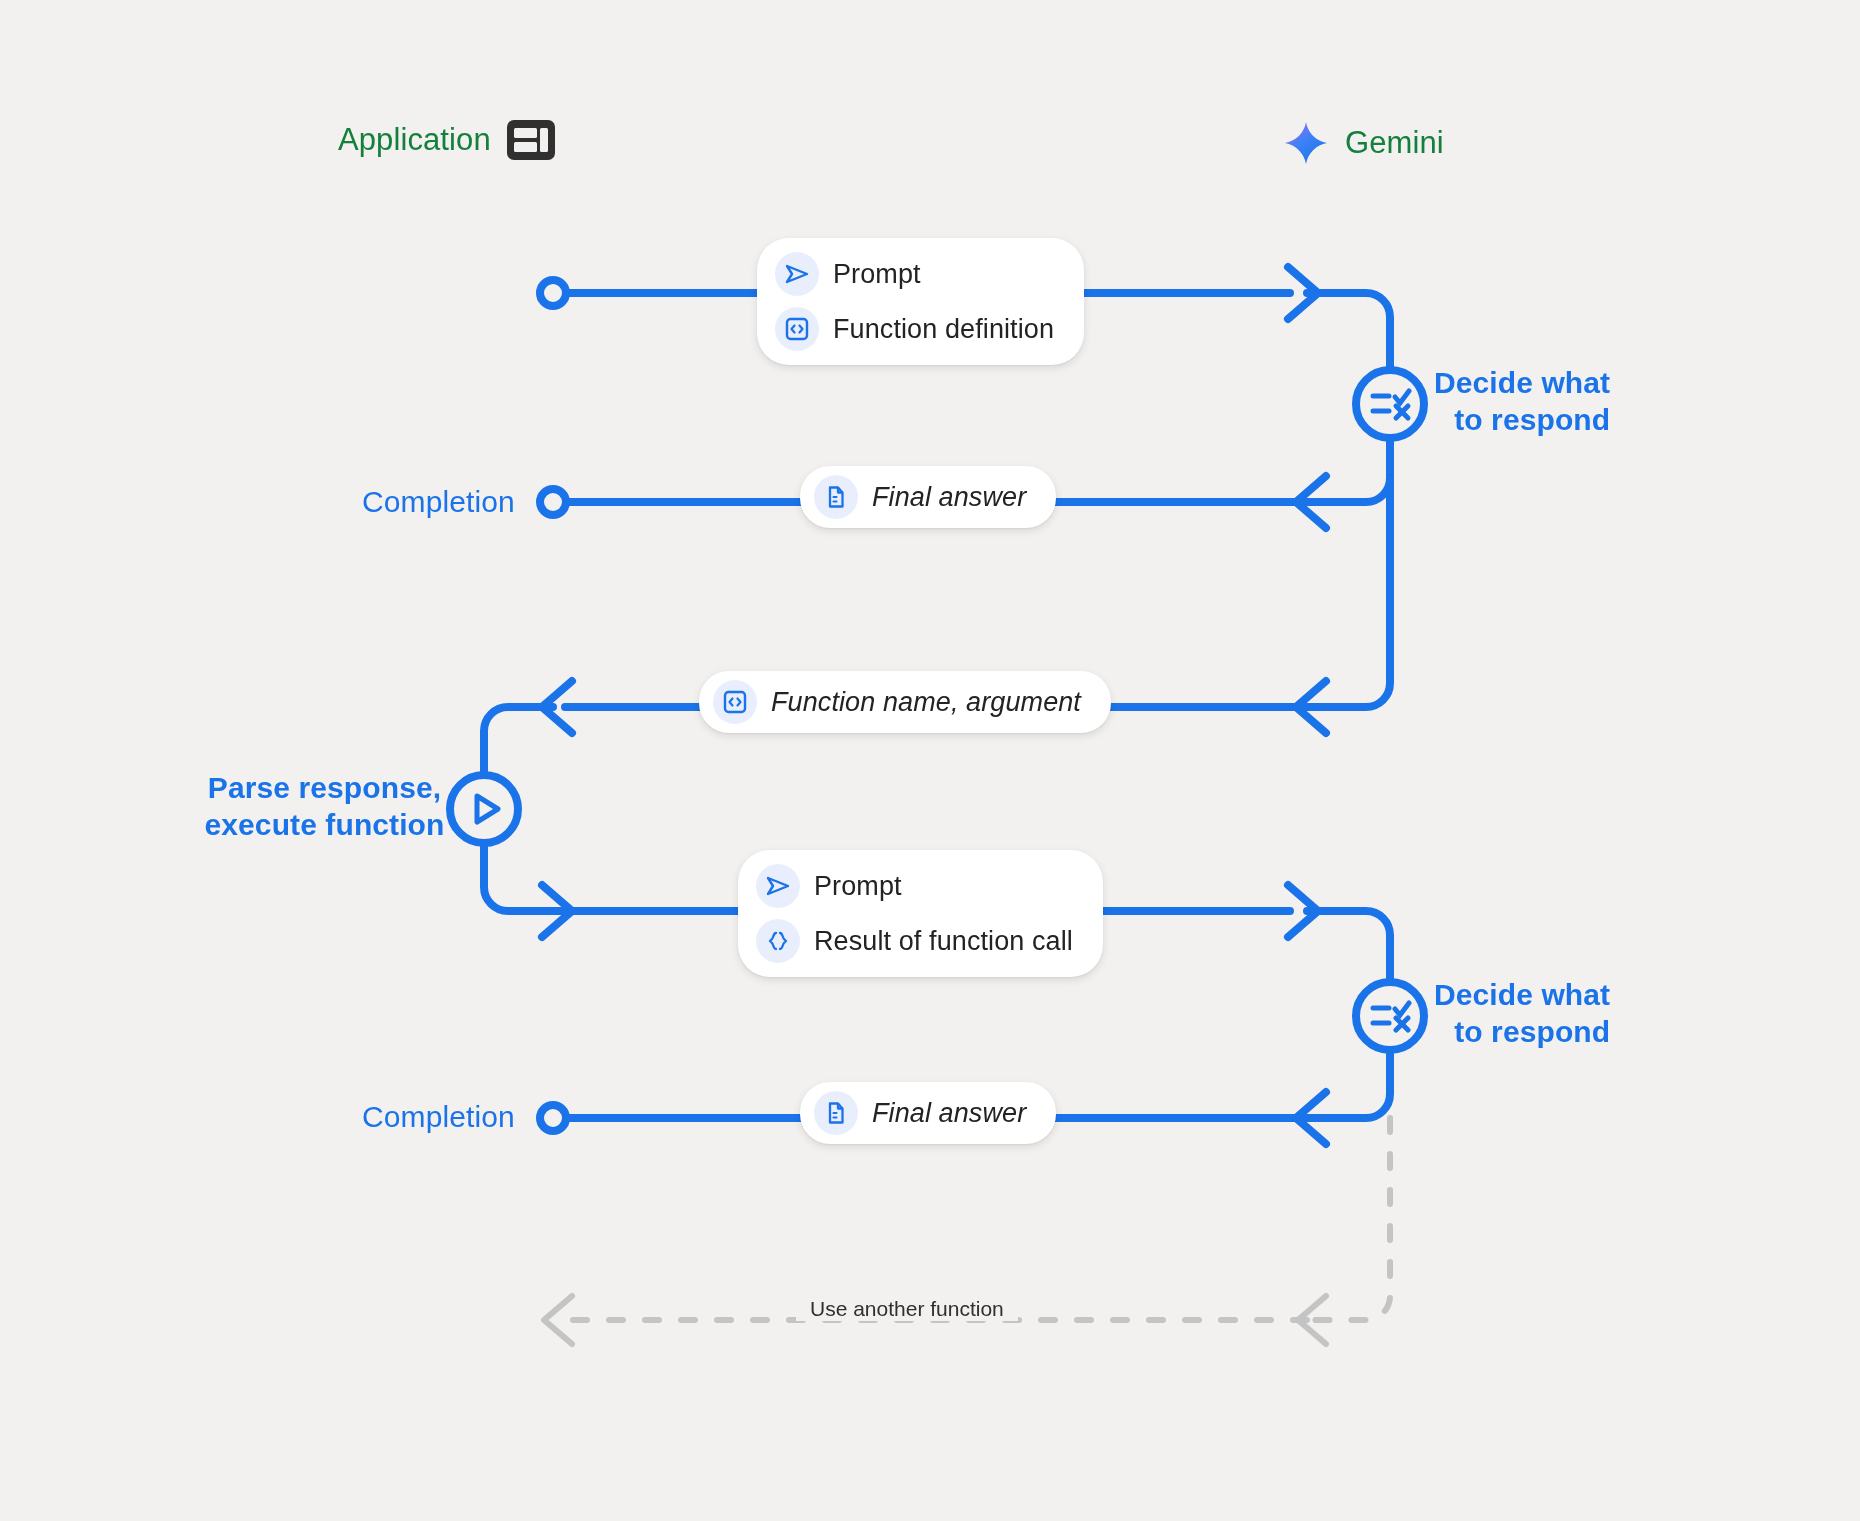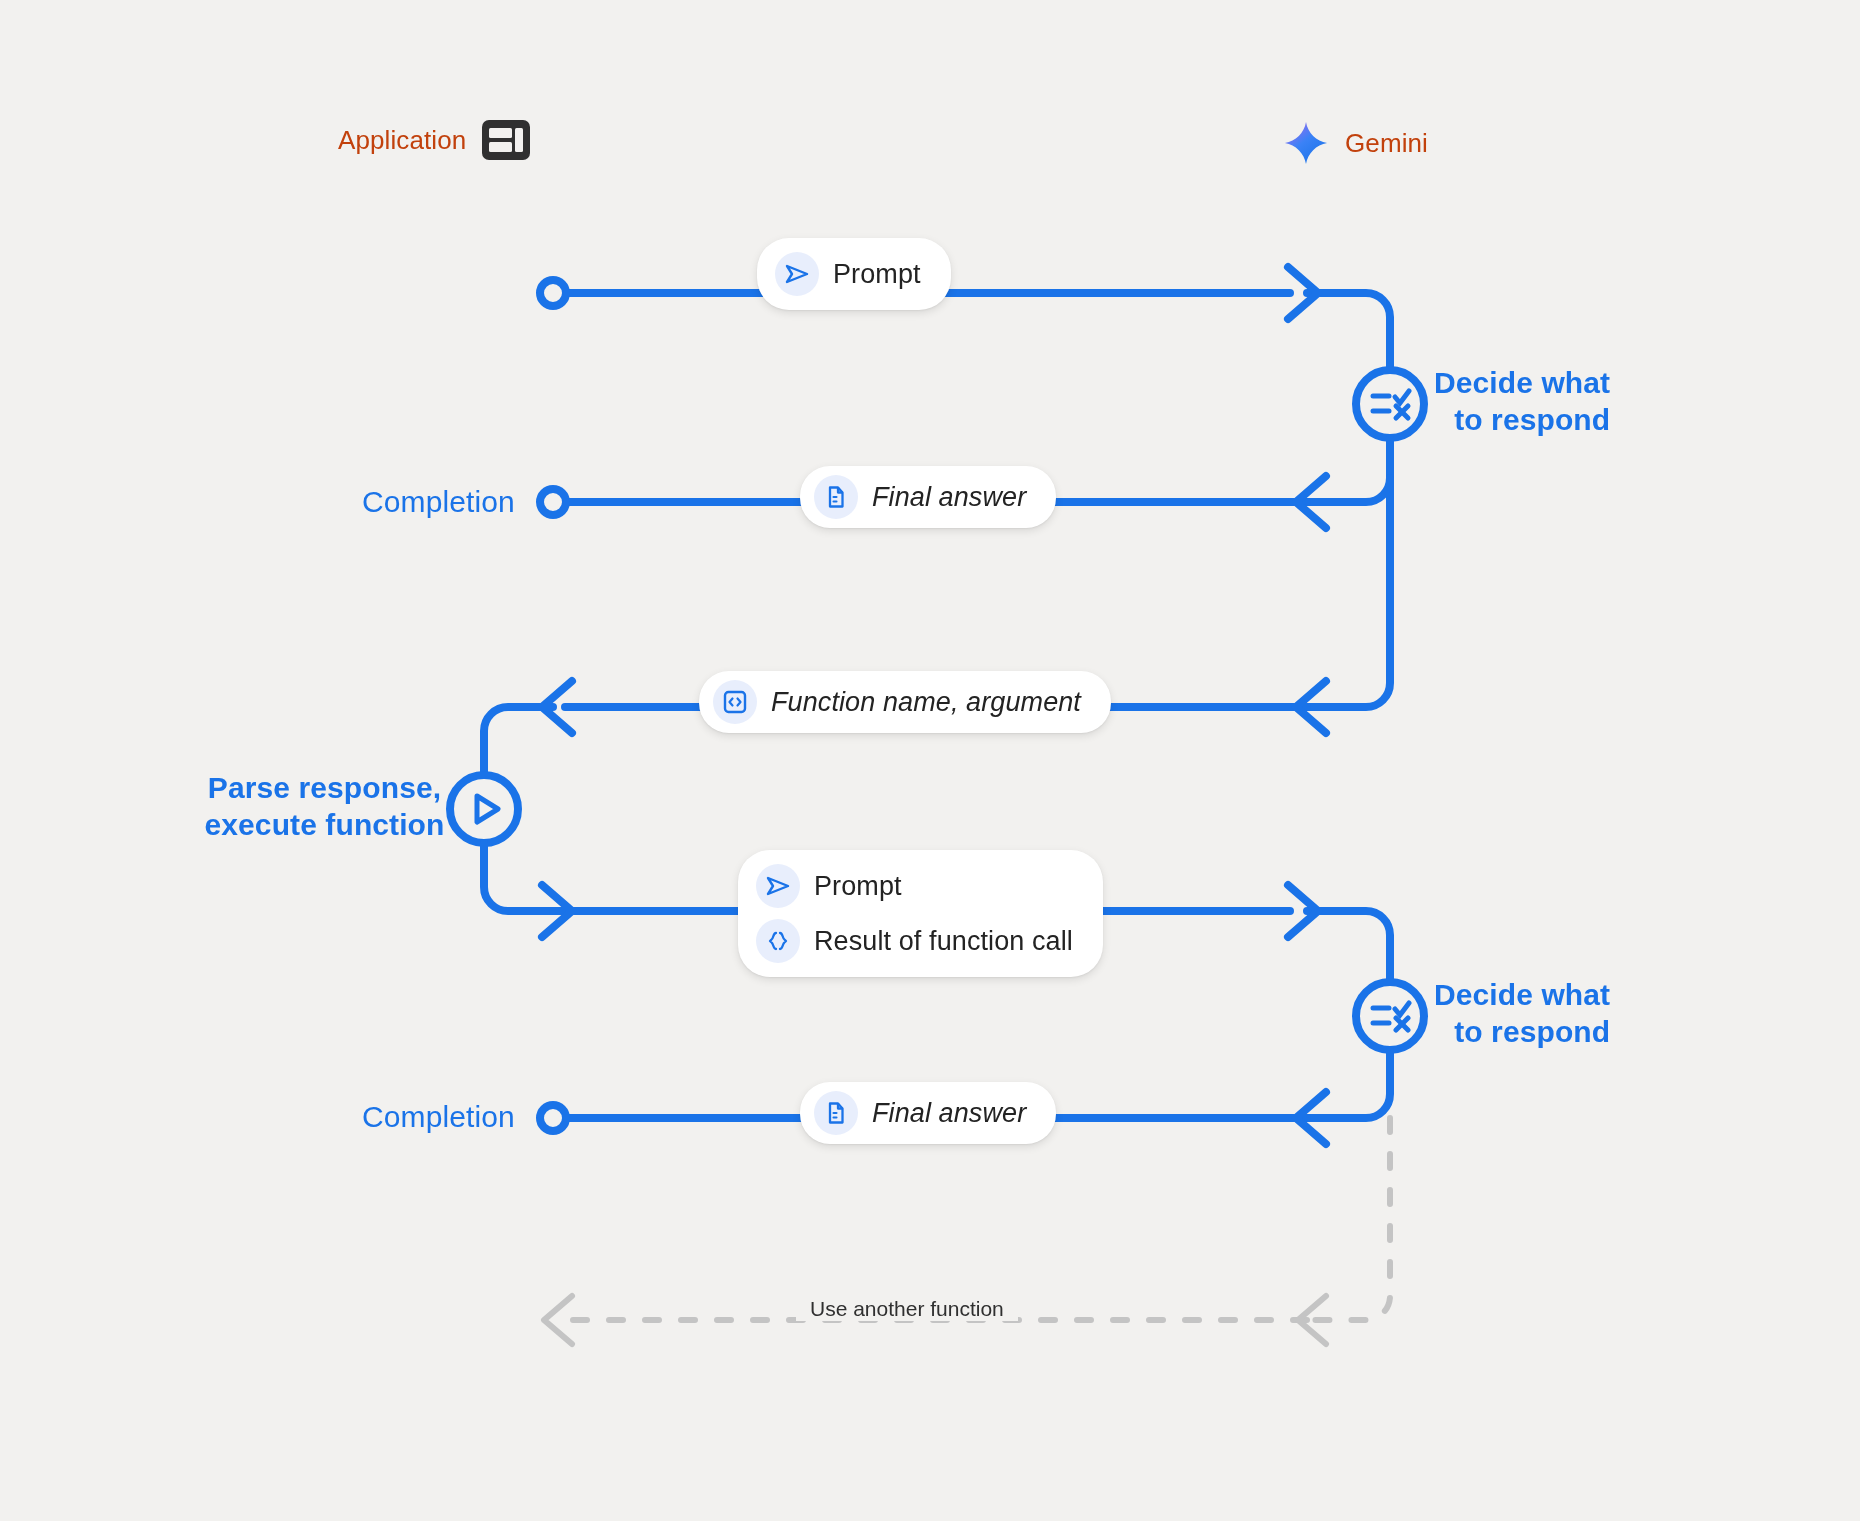--- a/index.html
+++ b/index.html
@@ -8,21 +8,21 @@
     background:#f2f1ef;
     font-family:"Liberation Sans", sans-serif;
     overflow:hidden;
     position:relative;
   }
   #stage{position:absolute;left:0;top:0;width:1860px;height:1521px;}
 
   
   .col-header{position:absolute;display:flex;align-items:center;gap:16px;}
   .col-header .label{
-    font-size:26px;color:#c2410c;letter-spacing:.1px;white-space:nowrap;
+    font-size:31px;color:#15803d;letter-spacing:.1px;white-space:nowrap;
   }
   #hdr-app{left:338px;top:120px;}
   #hdr-gem{left:1283px;top:120px;}
   .app-icon{width:48px;height:40px;border-radius:7px;background:#303030;
             position:relative;flex:0 0 auto;}
   .app-icon::before{content:"";position:absolute;left:7px;top:8px;width:23px;height:10px;background:#f2f1ef;border-radius:1.5px;}
   .app-icon::after{content:"";position:absolute;left:7px;top:22px;width:23px;height:10px;background:#f2f1ef;border-radius:1.5px;}
   .app-icon i{position:absolute;right:7px;top:8px;width:8px;height:24px;background:#f2f1ef;border-radius:1.5px;display:block;}
   .gem-icon{width:46px;height:46px;flex:0 0 auto;}
 
@@ -201,20 +201,30 @@
 
   <div class="bubble" style="left:757px;top:238px;">
     <div class="brow">
       <span class="ic">
         <svg width="26" height="26" viewBox="0 0 26 26">
             <path d="M3 5 L23 13 L3 21 L8 13 Z" fill="none" stroke="#1a73e8" stroke-width="2.4" stroke-linejoin="round"></path>
           </svg>
       </span>
       <span class="txt">Prompt</span>
     </div>
+    <div class="brow">
+      <span class="ic">
+        <svg width="26" height="26" viewBox="0 0 26 26">
+          <rect x="3" y="3" width="20" height="20" rx="3.5" fill="none" stroke="#1a73e8" stroke-width="2.4"></rect>
+          <polyline points="10.5,9.5 7.5,13 10.5,16.5" fill="none" stroke="#1a73e8" stroke-width="2.2" stroke-linecap="round" stroke-linejoin="round"></polyline>
+          <polyline points="15.5,9.5 18.5,13 15.5,16.5" fill="none" stroke="#1a73e8" stroke-width="2.2" stroke-linecap="round" stroke-linejoin="round"></polyline>
+        </svg>
+      </span>
+      <span class="txt">Function definition</span>
+    </div>
   </div>
 
   <div class="bubble single" style="left:800px;top:466px;">
     <div class="brow">
       <span class="ic">
         <svg width="26" height="26" viewBox="0 0 26 26">
           <path d="M7 3.5 H15 L19.5 8.5 V22.5 H7 Z" fill="none" stroke="#1a73e8" stroke-width="2.3" stroke-linejoin="round"></path>
           <path d="M15 3.5 V8.5 H19.5" fill="none" stroke="#1a73e8" stroke-width="2.3" stroke-linejoin="round"></path>
           <line x1="10.5" y1="13" x2="13.5" y2="13" stroke="#1a73e8" stroke-width="2.1" stroke-linecap="round"></line>
           <line x1="10.5" y1="17.5" x2="13.5" y2="17.5" stroke="#1a73e8" stroke-width="2.1" stroke-linecap="round"></line>

